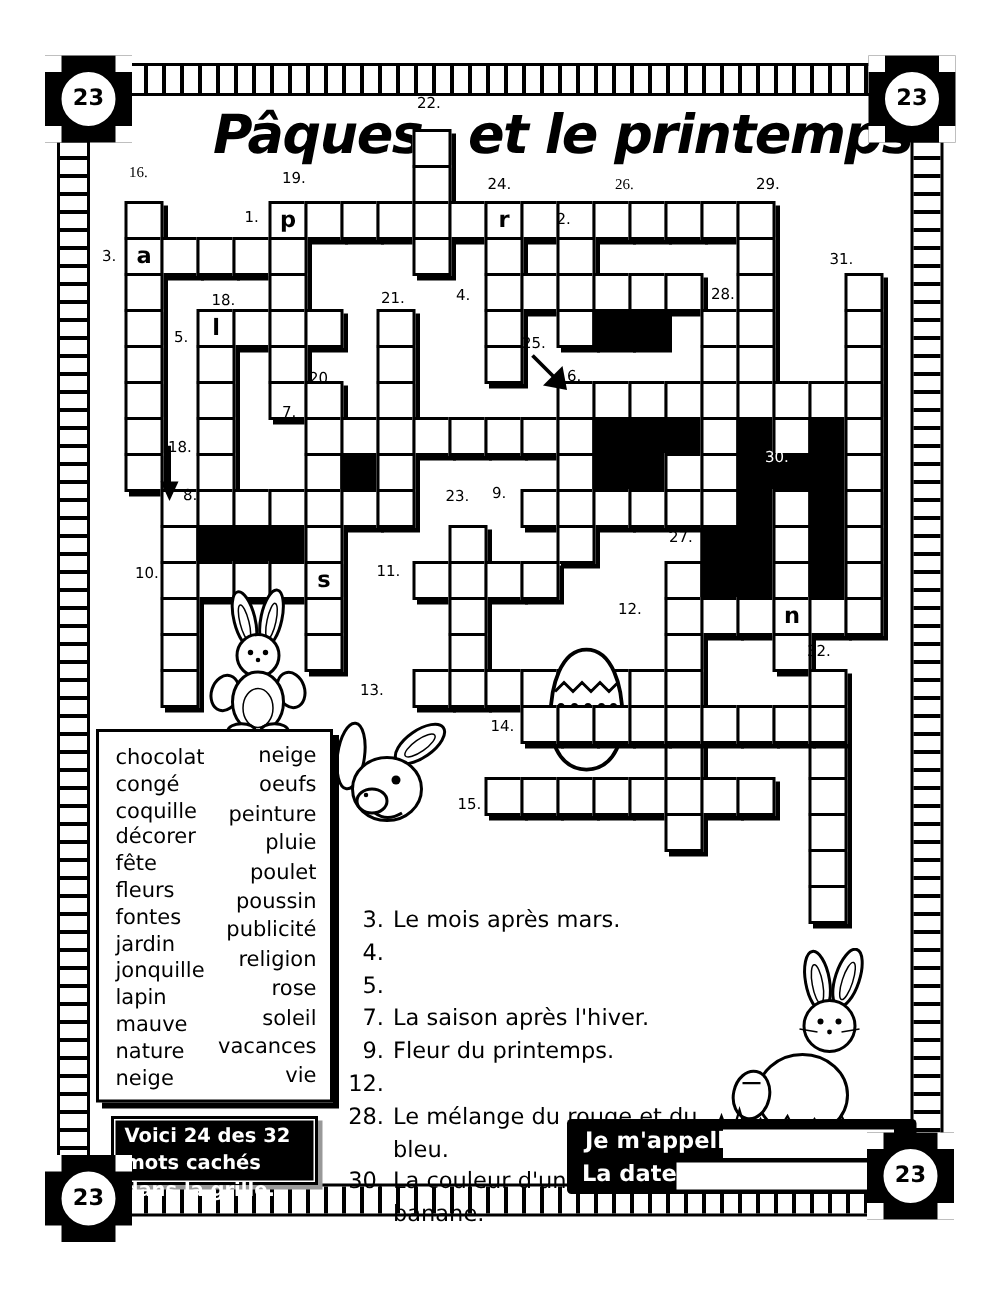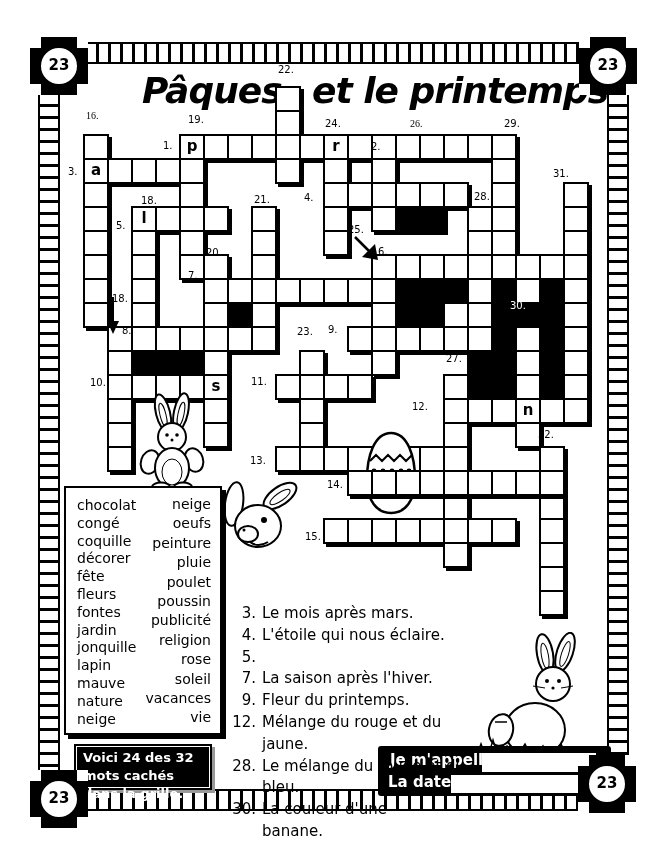--- a/index.html
+++ b/index.html
@@ -334,21 +334,21 @@
       <div class="num" style="left: 112px; top: 293px;">18.</div>
       <div class="num white" style="left: 510px; top: 300px;">30.</div>
       <div class="num" style="left: 122px; top: 325px;">8.</div>
       <div class="num" style="left: 297px; top: 326px;">23.</div>
       <div class="num" style="left: 328px; top: 324px;">9.</div>
       <div class="num" style="left: 446px; top: 353px;">27.</div>
       <div class="num" style="left: 90px; top: 377px;">10.</div>
       <div class="num" style="left: 251px; top: 376px;">11.</div>
       <div class="num" style="left: 412px; top: 401px;">12.</div>
       <div class="num" style="left: 538px; top: 429px;">32.</div>
-      <div class="num" style="left: 250px; top: 455px;">13.</div>
+      <div class="num" style="left: 240px; top: 455px;">13.</div>
       <div class="num" style="left: 327px; top: 479px;">14.</div>
       <div class="num" style="left: 305px; top: 531px;">15.</div>
     </div>
 
   <svg class="art" style="left:106px;top:297px;z-index:3" width="16" height="38">
     <line x1="7" y1="0" x2="7" y2="26" stroke="#000" stroke-width="2"></line>
     <polygon points="1,24 13,24 7,37" fill="#000"></polygon>
   </svg>
 
   <svg class="art" style="left:352px;top:234px;z-index:3" width="32" height="32">
@@ -447,36 +447,34 @@
       </div>
   </div>
 
   <div id="clues">
       <div class="clue">
         <span class="cnum">3.</span>
         <span>Le mois après mars.</span>
       </div>
       <div class="clue">
         <span class="cnum">4.</span>
-        <span>L'étoile qui nous éclaire.</span>
       </div>
       <div class="clue">
         <span class="cnum">5.</span>
       </div>
       <div class="clue">
         <span class="cnum">7.</span>
         <span>La saison après l'hiver.</span>
       </div>
       <div class="clue">
         <span class="cnum">9.</span>
         <span>Fleur du printemps.</span>
       </div>
       <div class="clue">
         <span class="cnum">12.</span>
-        <span>Mélange du rouge et du jaune.</span>
       </div>
       <div class="clue">
         <span class="cnum">28.</span>
         <span>Le mélange du rouge et du bleu.</span>
       </div>
       <div class="clue">
         <span class="cnum">30.</span>
         <span>La couleur d'une</span>
       </div>
       <div class="clue">

